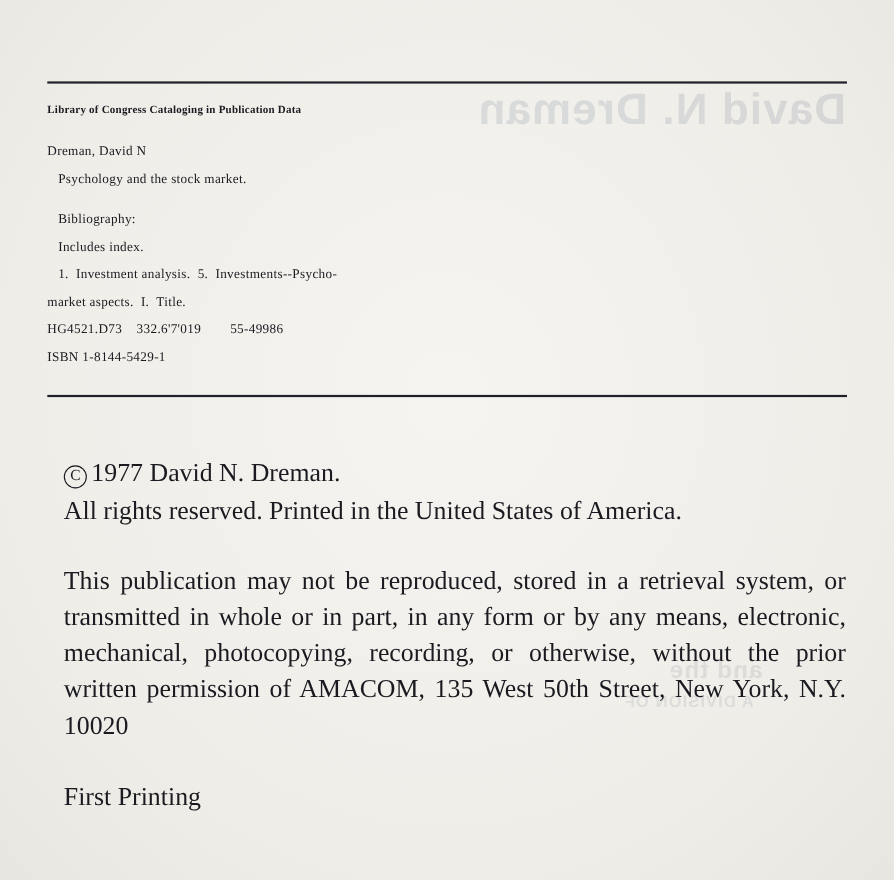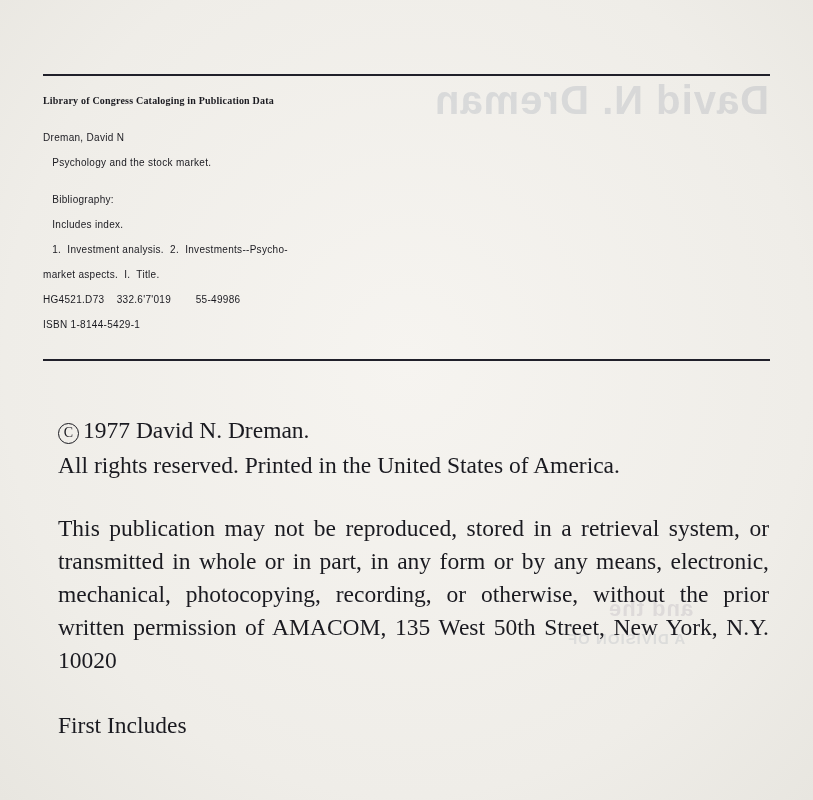--- a/index.html
+++ b/index.html
@@ -75,22 +75,22 @@
     right: 40px;
   }
   .loc-heading {
     font-family: "Liberation Serif", serif;
     font-weight: bold;
     font-size: 10px;
     letter-spacing: 0.2px;
     margin-bottom: 19px;
   }
   .loc-mono {
-    font-family: Liberation Sans, sans-serif;
-    font-size: 10px;
+    font-family: Liberation Serif, serif;
+    font-size: 12px;
     line-height: 25px;
     letter-spacing: 0.3px;
     white-space: pre;
   }
   .indent-blank { height: 12px; }
 
   .body-block {
     position: absolute;
     top: 414px;
     left: 58px;
@@ -137,32 +137,32 @@
 
   <div class="rule rule-top"></div>
 
   <div class="loc-block">
     <div class="loc-heading">Library of Congress Cataloging in Publication Data</div>
     <div class="loc-mono">Dreman, David N</div>
     <div class="loc-mono">   Psychology and the stock market.</div>
     <div class="indent-blank"></div>
     <div class="loc-mono">   Bibliography:</div>
     <div class="loc-mono">   Includes index.</div>
-    <div class="loc-mono">   1.  Investment analysis.  2.  Investments--Psycho-</div>
+    <div class="loc-mono">   1.  Investment analysis.  5.  Investments--Psycho-</div>
     <div class="loc-mono">market aspects.  I.  Title.</div>
     <div class="loc-mono">HG4521.D73    332.6'7'019        55-49986</div>
     <div class="loc-mono">ISBN 1-8144-5429-1</div>
   </div>
 
   <div class="rule rule-bottom"></div>
 
   <div class="body-block">
     <div class="copyline">
       <span class="cmark">C</span><span>1977 David N. Dreman.</span>
     </div>
     <div class="justify">All rights reserved. Printed in the United States of America.</div>
 
     <div class="para justify">This publication may not be reproduced, stored in a retrieval system, or transmitted in whole or in part, in any form or by any means, electronic, mechanical, photocopying, recording, or otherwise, without the prior written permission of AMACOM, 135 West 50th Street, New York, N.Y. 10020</div>
 
-    <div class="first-printing">First Includes</div>
+    <div class="first-printing">First Printing</div>
   </div>
 
 </div>
 
 </body></html>

